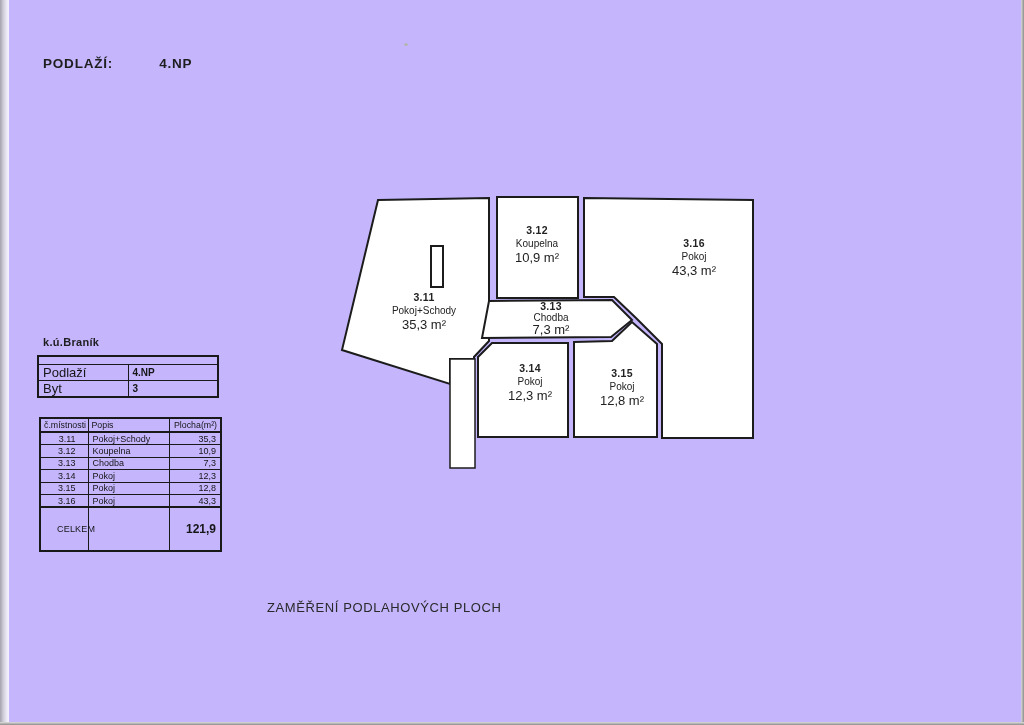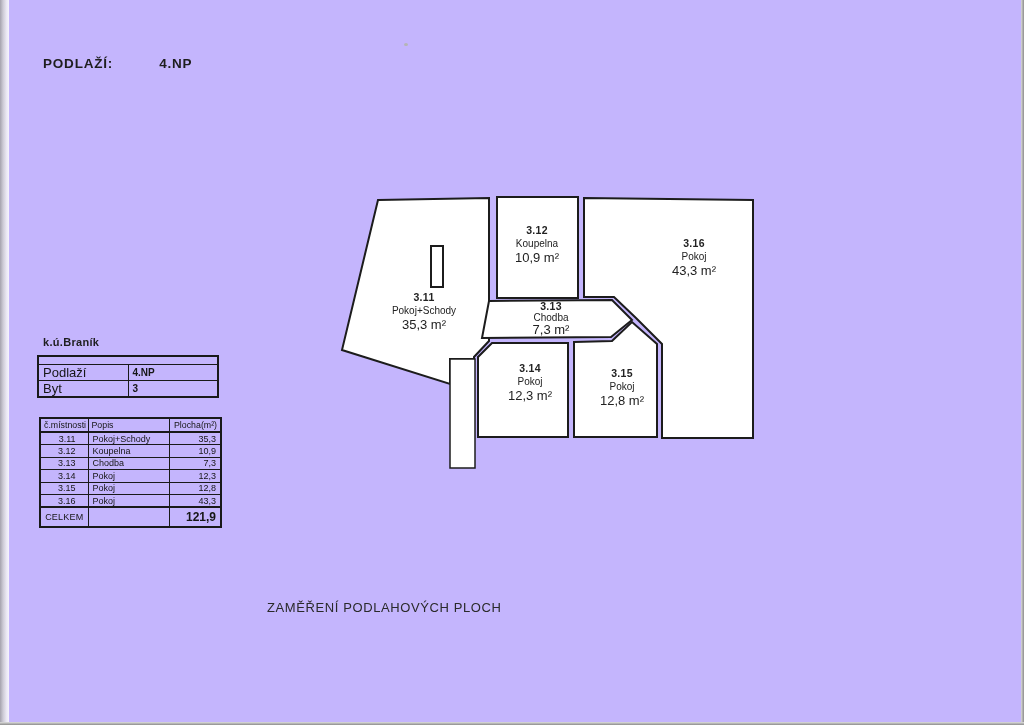--- a/index.html
+++ b/index.html
@@ -45,21 +45,21 @@
   .t2 { left:39px; top:417px; width:181px; border:2px solid #191919; }
   .t2 th { border:1.3px solid #191919; border-bottom:2.2px solid #191919;
            font-weight:400; font-size:8.8px; text-align:left; padding:1px 3px;
            height:12px; color:#161616; }
   .t2 td { border:1.3px solid #191919; font-size:9px; padding:0 4px; height:12.5px;
            vertical-align:middle; color:#161616; }
   .t2 .cnum  { width:48px; text-align:right; padding-right:12px; }
   .t2 .cdesc { width:81px; text-align:left; }
   .t2 .carea { width:52px; text-align:right; }
   .t2 .total td { border-top:2.4px solid #191919; height:14px; }
-  .t2 .total .tlabel { text-align:center; padding:4px; letter-spacing:.2px; }
+  .t2 .total .tlabel { text-align:center; padding:16px; letter-spacing:.2px; }
   .t2 .total .tval { font-weight:bold; font-size:12px; }
 
   
   .plan-svg { position:absolute; left:0; top:0; width:1024px; height:725px; }
   .room-label {
     position:absolute; width:130px; text-align:center; line-height:14px;
     font-size:10px; color:#222; pointer-events:none;
   }
   .room-label .rid { font-weight:bold; font-size:10.5px; letter-spacing:.3px; }
   .room-label .rarea { font-size:13px; }

